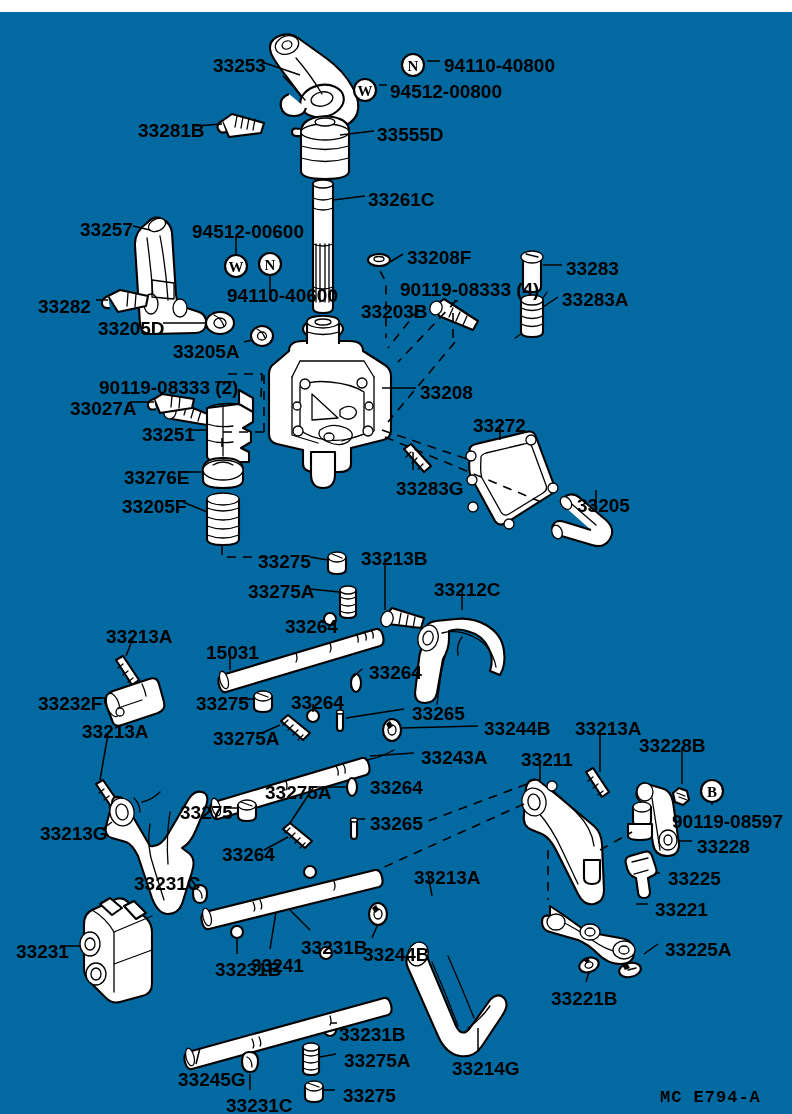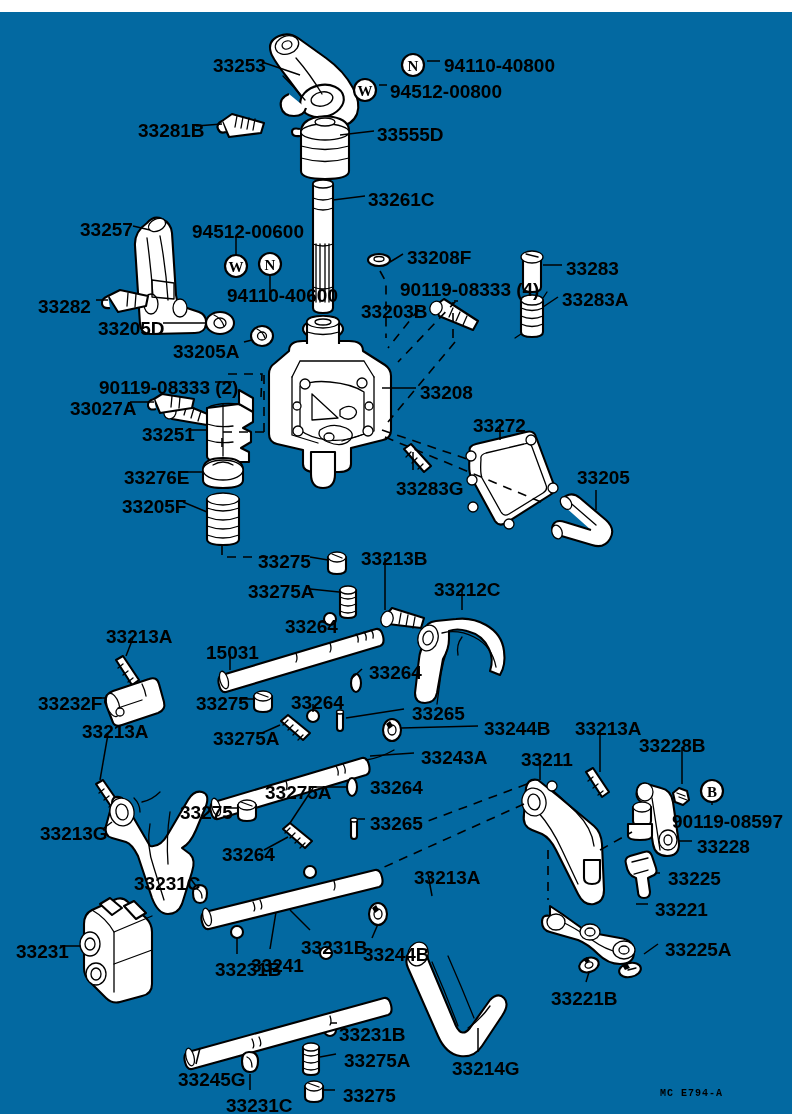--- a/index.html
+++ b/index.html
@@ -2,21 +2,21 @@
 <html><head>
 <meta charset="utf-8">
 <title>Parts Diagram</title>
 <style>
   html,body{margin:0;padding:0;background:#fff;}
   body{font-family:"Liberation Sans", sans-serif;}
   #sheet{position:relative;width:792px;height:1114px;background:#0369a1;overflow:hidden;margin-top:12px;}
   #art{position:absolute;left:0;top:0;width:792px;height:1114px;}
   .lbl{position:absolute;font-family:"Liberation Sans", sans-serif;font-size:19px;font-weight:bold;color:#000;white-space:nowrap;letter-spacing:0px;line-height:1;}
   .lbl.sm{font-size:19px;}
-  .code{position:absolute;font-family:"Liberation Mono", monospace;font-size:10px;font-weight:bold;color:#000;white-space:nowrap;letter-spacing:1px;}
+  .code{position:absolute;font-family:"Liberation Mono", monospace;font-size:17px;font-weight:bold;color:#000;white-space:nowrap;letter-spacing:1px;}
 </style>
 </head>
 <body>
 
 <div id="sheet">
 
   <svg id="art" viewBox="0 0 792 1114" xmlns="http://www.w3.org/2000/svg">
     <defs>
       <style>
         .s{fill:none;stroke:#000;stroke-width:2.1;stroke-linejoin:round;stroke-linecap:round;}
@@ -566,21 +566,21 @@
     <div class="lbl" style="left:361px;top:290px">33203B</div>
     <div class="lbl" style="left:173px;top:330px">33205A</div>
     <div class="lbl sm" style="left:99px;top:366px">90119-08333 (2)</div>
     <div class="lbl" style="left:420px;top:371px">33208</div>
     <div class="lbl" style="left:70px;top:387px">33027A</div>
     <div class="lbl" style="left:142px;top:413px">33251</div>
     <div class="lbl" style="left:473px;top:404px">33272</div>
     <div class="lbl" style="left:124px;top:456px">33276E</div>
     <div class="lbl" style="left:122px;top:485px">33205F</div>
     <div class="lbl" style="left:396px;top:467px">33283G</div>
-    <div class="lbl" style="left:577px;top:456px">33205</div>
+    <div class="lbl" style="left:577px;top:484px">33205</div>
     <div class="lbl" style="left:258px;top:540px">33275</div>
     <div class="lbl" style="left:361px;top:537px">33213B</div>
     <div class="lbl" style="left:248px;top:570px">33275A</div>
     <div class="lbl" style="left:434px;top:568px">33212C</div>
     <div class="lbl" style="left:285px;top:605px">33264</div>
     <div class="lbl" style="left:106px;top:615px">33213A</div>
     <div class="lbl" style="left:206px;top:631px">15031</div>
     <div class="lbl" style="left:369px;top:651px">33264</div>
     <div class="lbl" style="left:38px;top:682px">33232F</div>
     <div class="lbl" style="left:196px;top:682px">33275</div>

